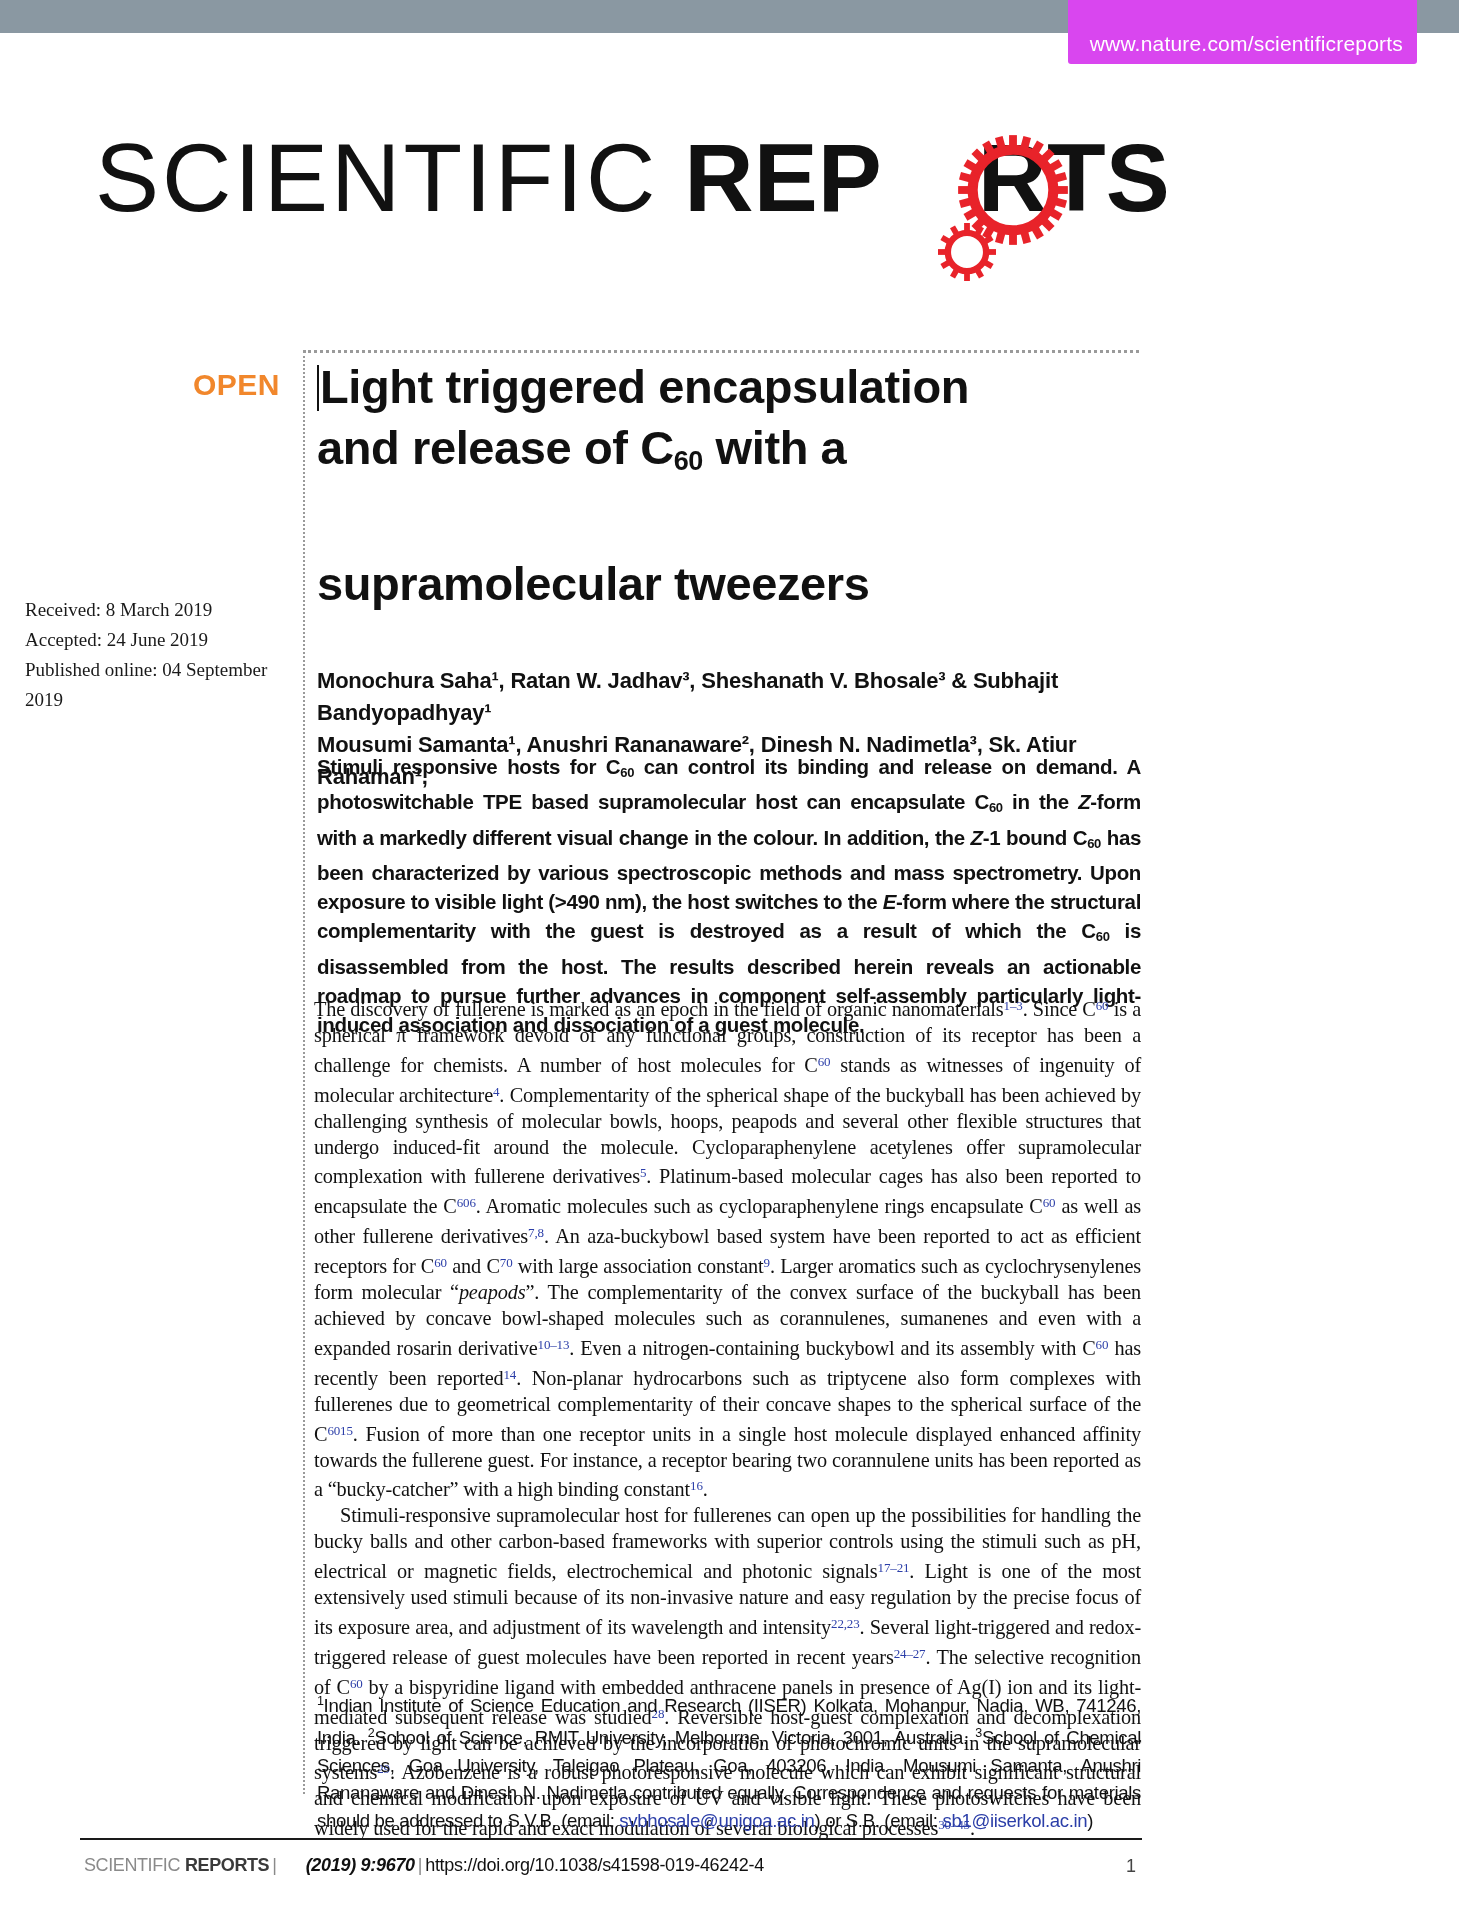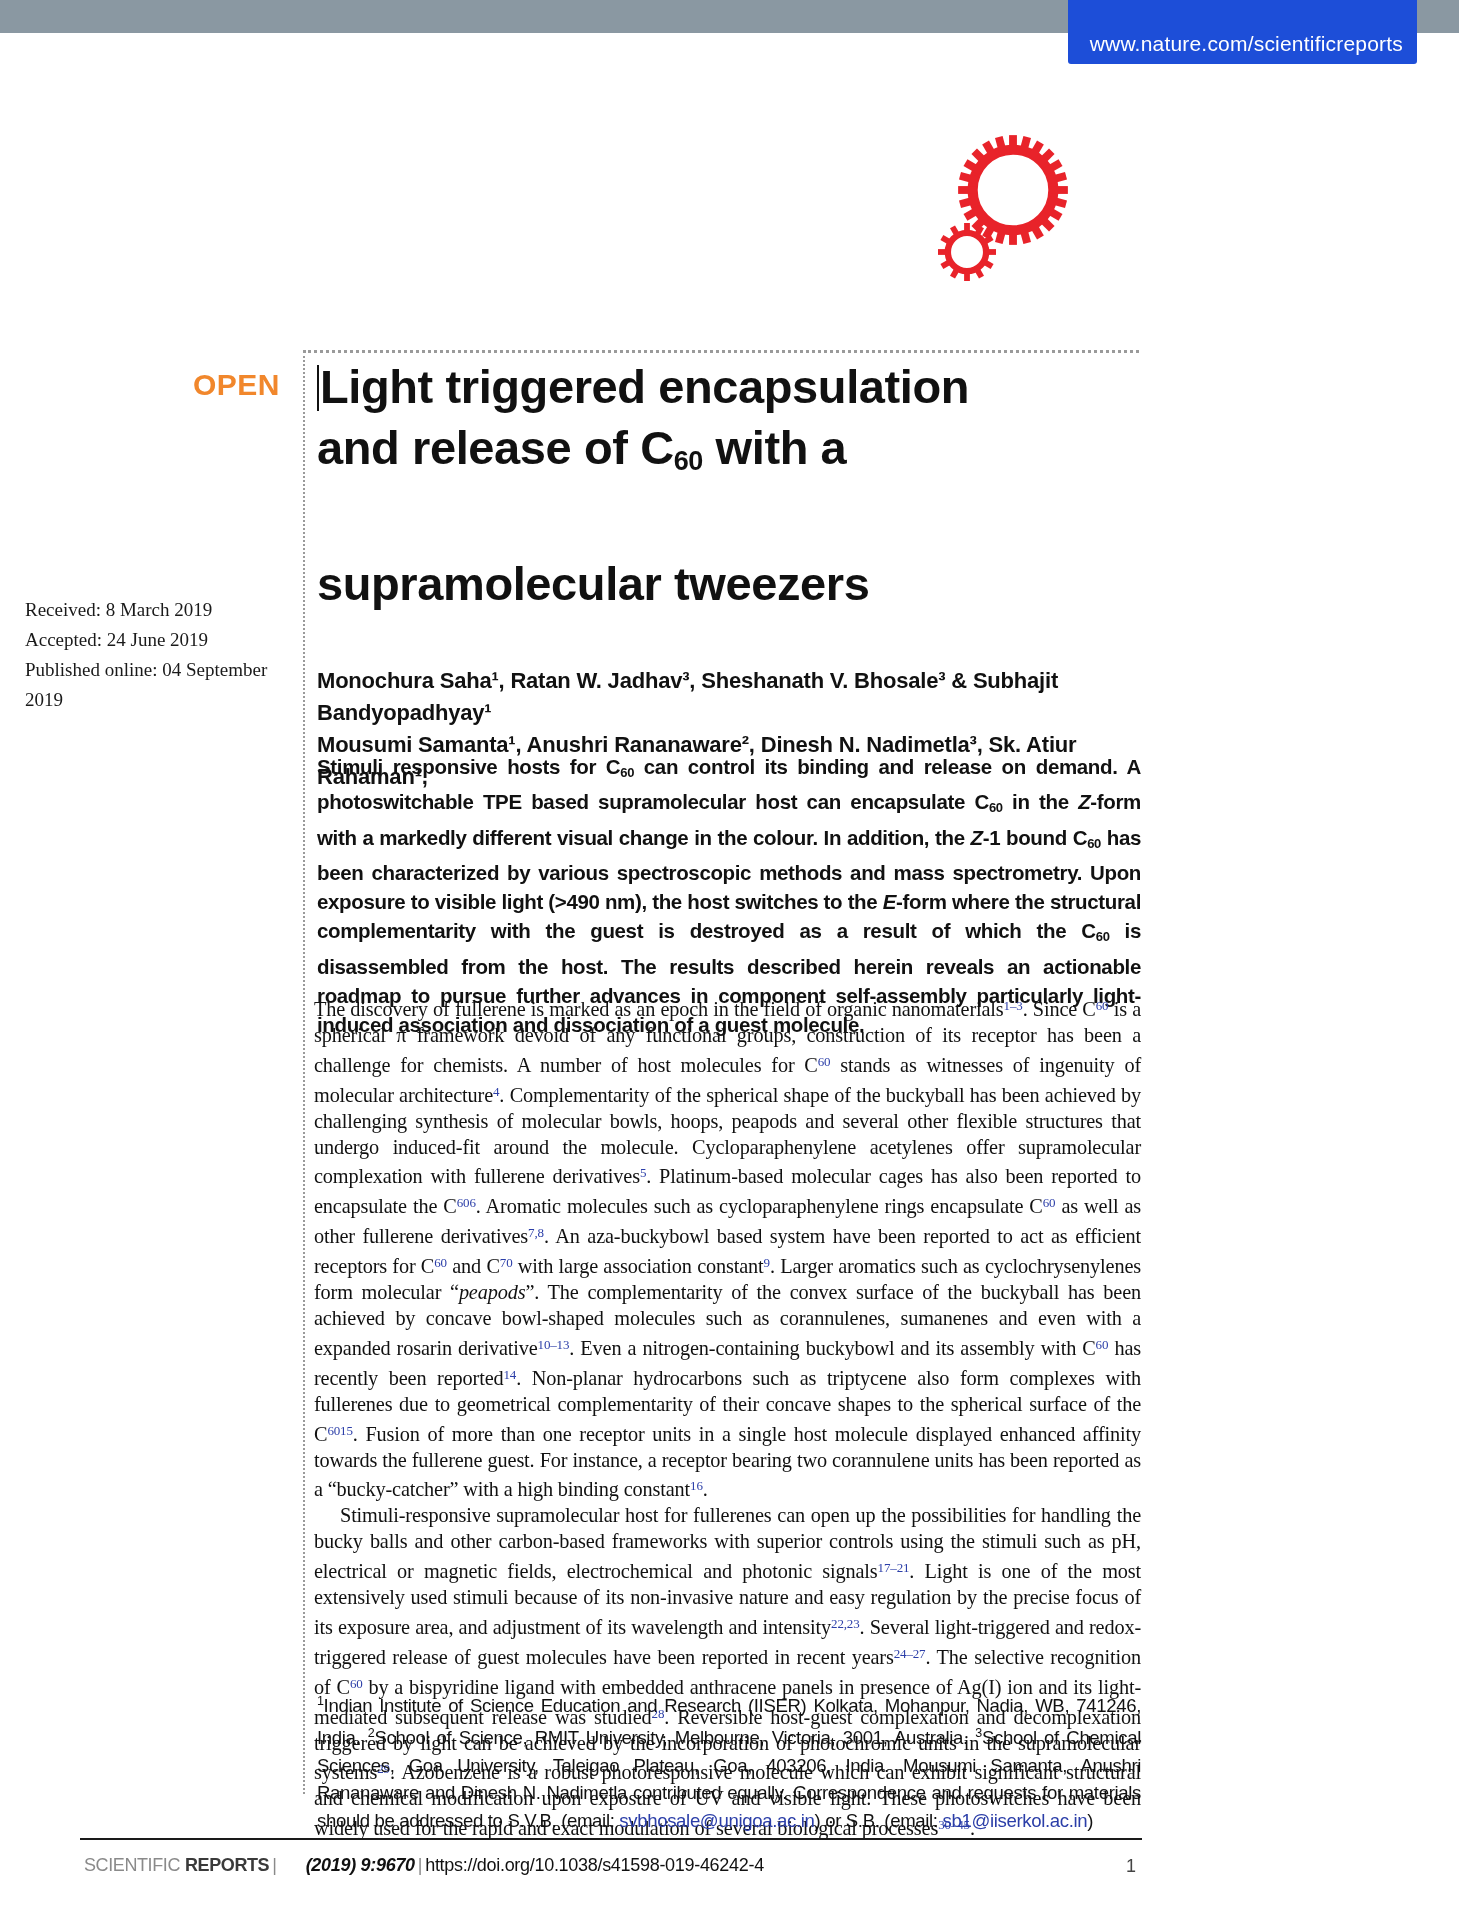--- a/index.html
+++ b/index.html
@@ -11,21 +11,21 @@
     overflow:hidden;
   }
 
   
   .topbar{
     position:absolute;left:0;top:0;width:1459px;height:33px;
     background:#8a98a2;
   }
   .urltab{
     position:absolute;right:42px;top:0;height:64px;
-    background:#1d4ed8;
+    background:#d946ef;
     color:#ffffff;
     font-family:"Liberation Sans", sans-serif;
     font-size:21px;
     letter-spacing:.2px;
     display:flex;align-items:flex-end;
     padding:0 14px 8px 22px;
     box-sizing:border-box;
     border-bottom-left-radius:3px;border-bottom-right-radius:3px;
   }
 
@@ -142,20 +142,23 @@
 </style>
 </head>
 <body>
 
 <div class="topbar"></div>
 <div class="urltab">
   <span>www.nature.com/scientificreports</span>
 </div>
 
 <div class="masthead">
+  <div class="mast-text">
+    <span class="mast-thin">SCIENTIFIC</span><span style="display:inline-block;width:26px"></span><span class="mast-bold">REP</span><span style="display:inline-block;width:96px"></span><span class="mast-bold">RTS</span>
+  </div>
 
   <svg class="gear-big" width="112" height="112" viewBox="0 0 100 100">
     <g fill="#e8232a">
       <circle cx="50" cy="50" r="36" fill="none" stroke="#e8232a" stroke-width="9"></circle>
       <g>
         <rect x="46.5" y="1" width="7" height="16"></rect>
         <rect x="46.5" y="83" width="7" height="16"></rect>
         <rect x="1" y="46.5" width="16" height="7"></rect>
         <rect x="83" y="46.5" width="16" height="7"></rect>
         <rect x="46.5" y="1" width="7" height="16" transform="rotate(30 50 50)"></rect>

